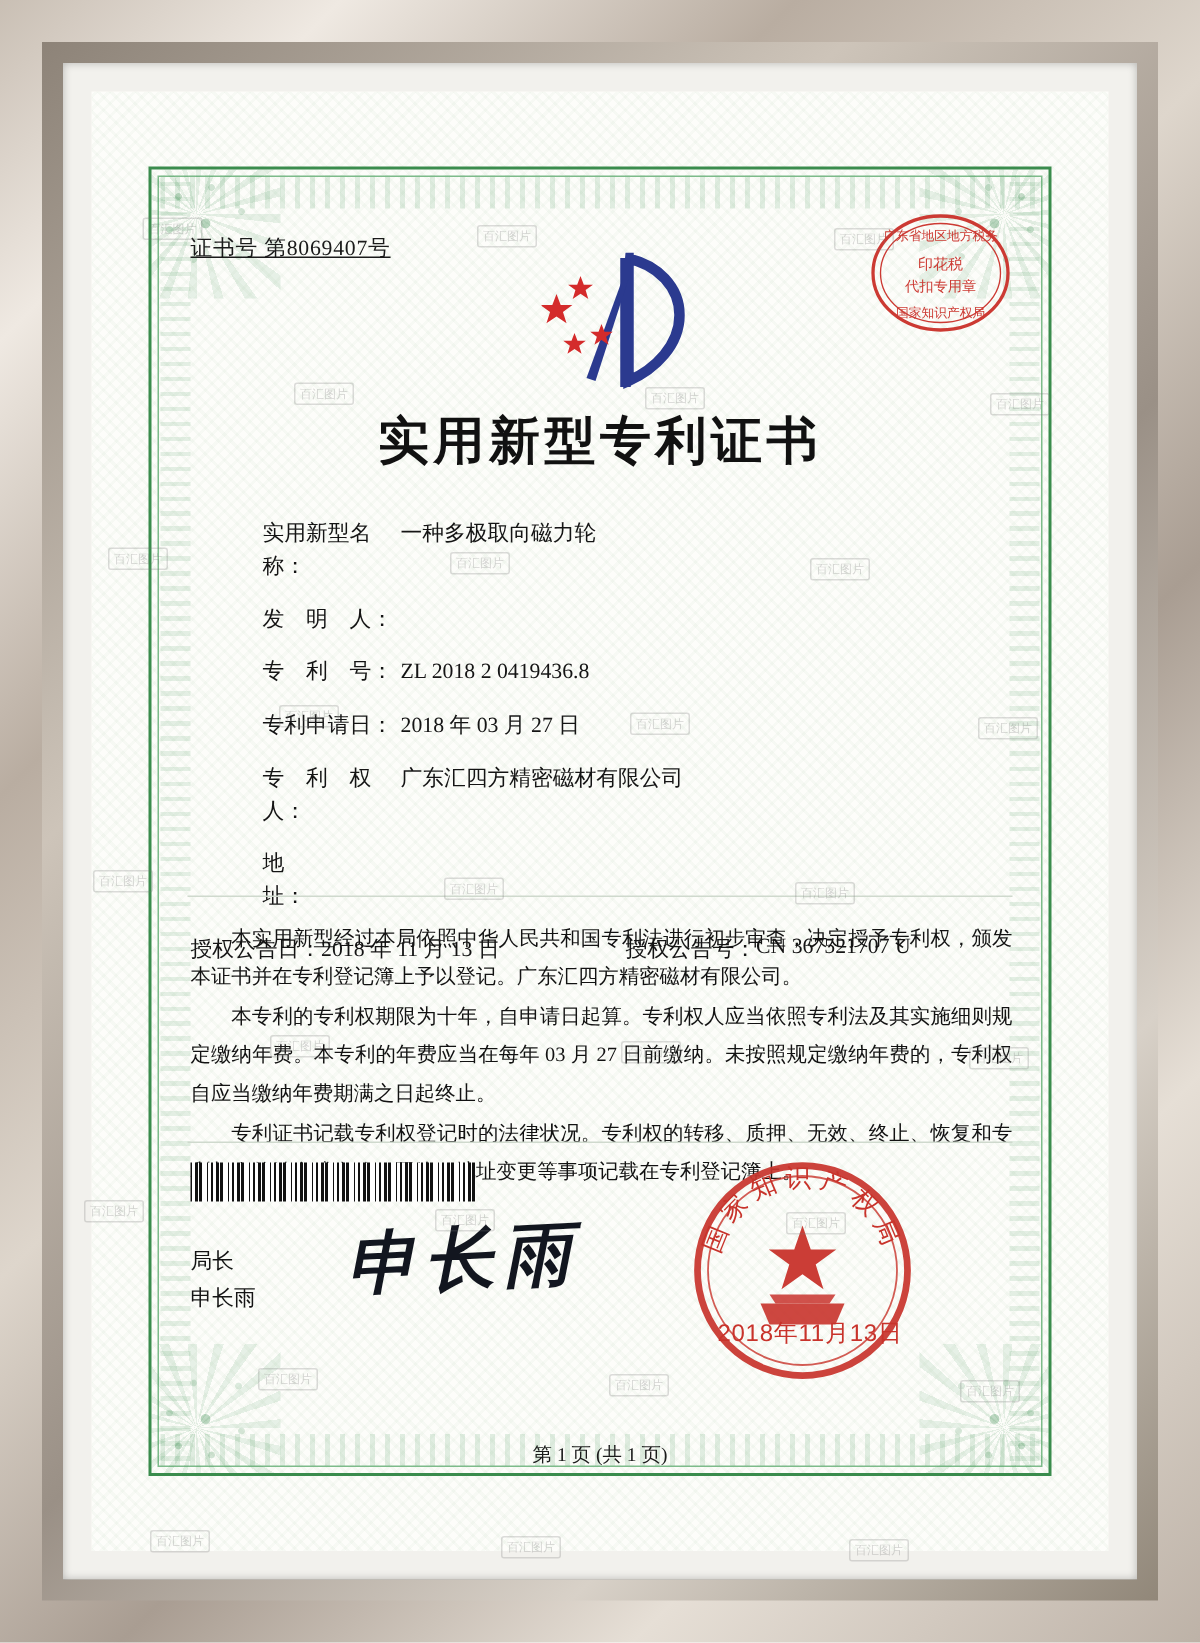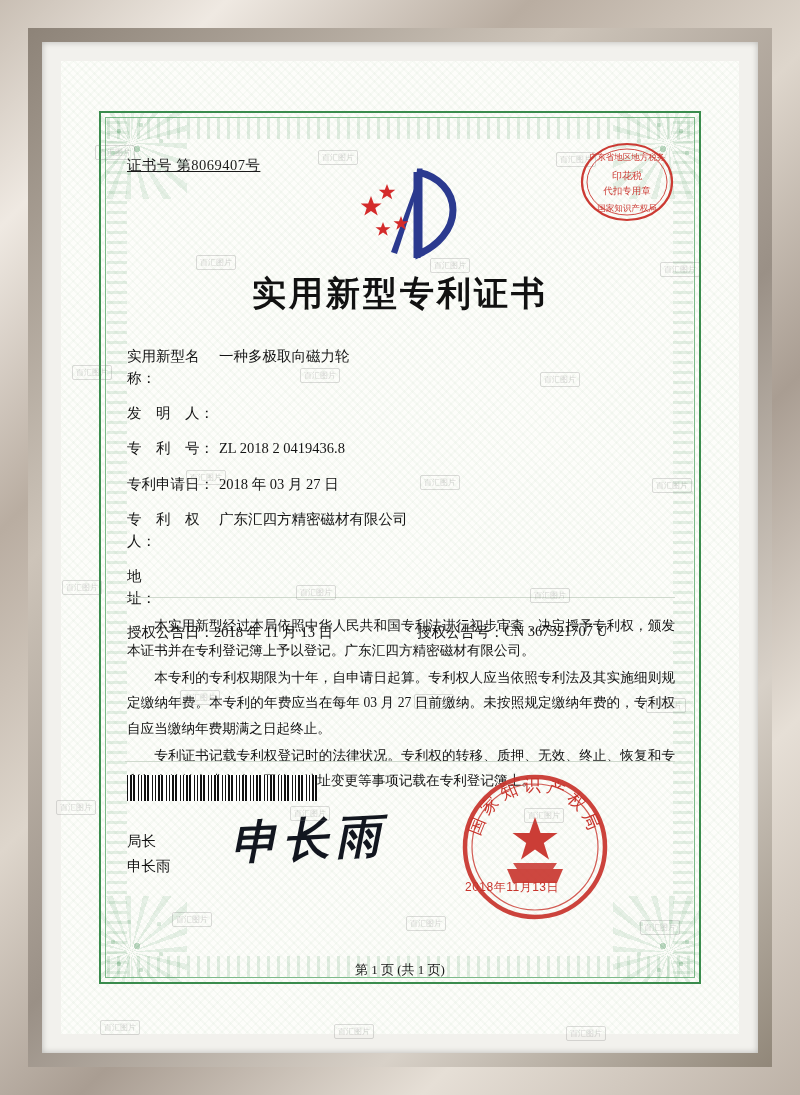--- a/index.html
+++ b/index.html
@@ -100,21 +100,21 @@
     letter-spacing:3px;
     color:#111;
   }
 
   .seal-tax{
     position:absolute;right:64px;top:80px;width:96px;height:82px;
   }
 
   
   .fields{position:absolute;left:66px;top:285px;width:548px;}
-  .row{display:flex;align-items:flex-start;margin-bottom:13.5px;font-size:14.5px;color:#141414;line-height:1.5;}
+  .row{display:flex;align-items:flex-start;margin-bottom:13.5px;font-size:14.5px;color:#141414;line-height:1.5;margin-left:48px;}
   .row .lbl{width:92px;flex:none;letter-spacing:0px;}
   .row .val{flex:1;}
   .row .val .ind{display:block;}
   .row-2col{display:flex;align-items:center;font-size:14.5px;color:#141414;margin-bottom:6px;}
   .row-2col .c1{width:290px;display:flex;}
   .row-2col .c2{flex:1;display:flex;}
   .row-2col .lbl{white-space:nowrap;}
   .rule{
     position:absolute;left:64px;right:64px;height:1px;background:#cfd9cd;
   }
@@ -147,22 +147,22 @@
     color:#12161f;
     letter-spacing:6px;
     transform:rotate(-3deg);
   }
 
   
   .seal-main{
     position:absolute;left:400px;top:712px;width:148px;height:148px;
   }
   .seal-date{
-    position:absolute;left:404px;top:818px;width:150px;
-    color:#c8332b;font-size:12px;font-family:"Liberation Sans",sans-serif;
+    position:absolute;left:404px;top:818px;width:150px;text-align:center;
+    color:#c8332b;font-size:16px;font-family:"Liberation Sans",sans-serif;
     letter-spacing:.5px;
   }
 
   .pagefoot{
     position:absolute;left:0;right:0;top:900px;text-align:center;
     font-size:13px;color:#1b1b1b;
   }
 
   
   .wm{

